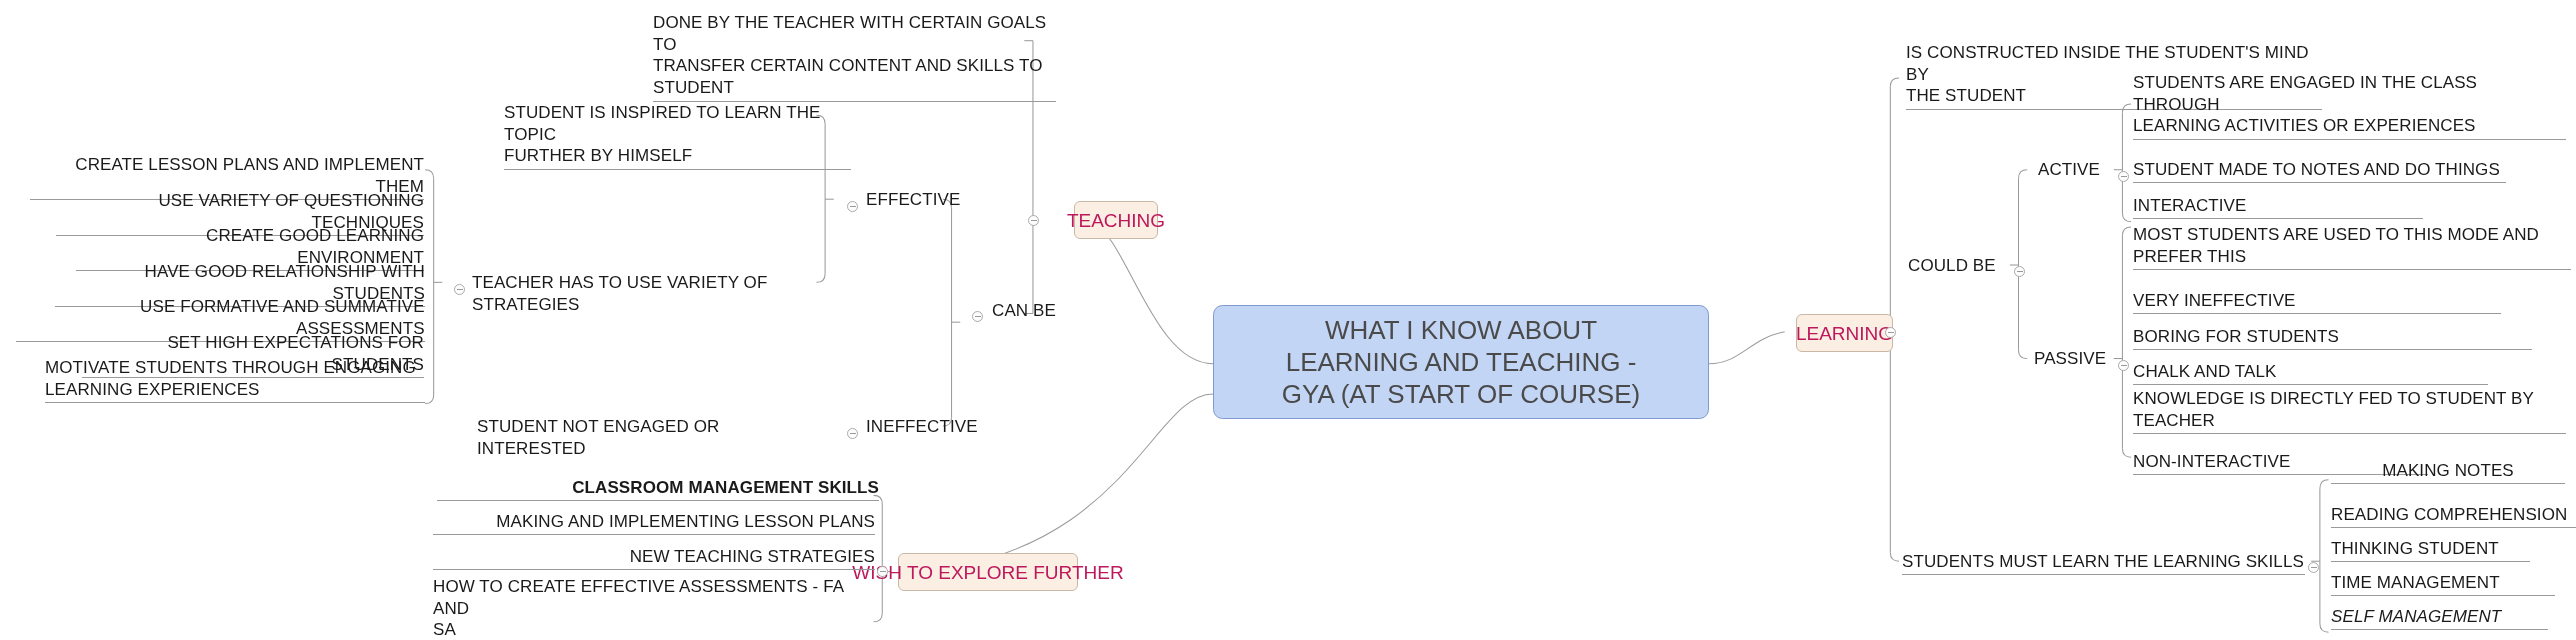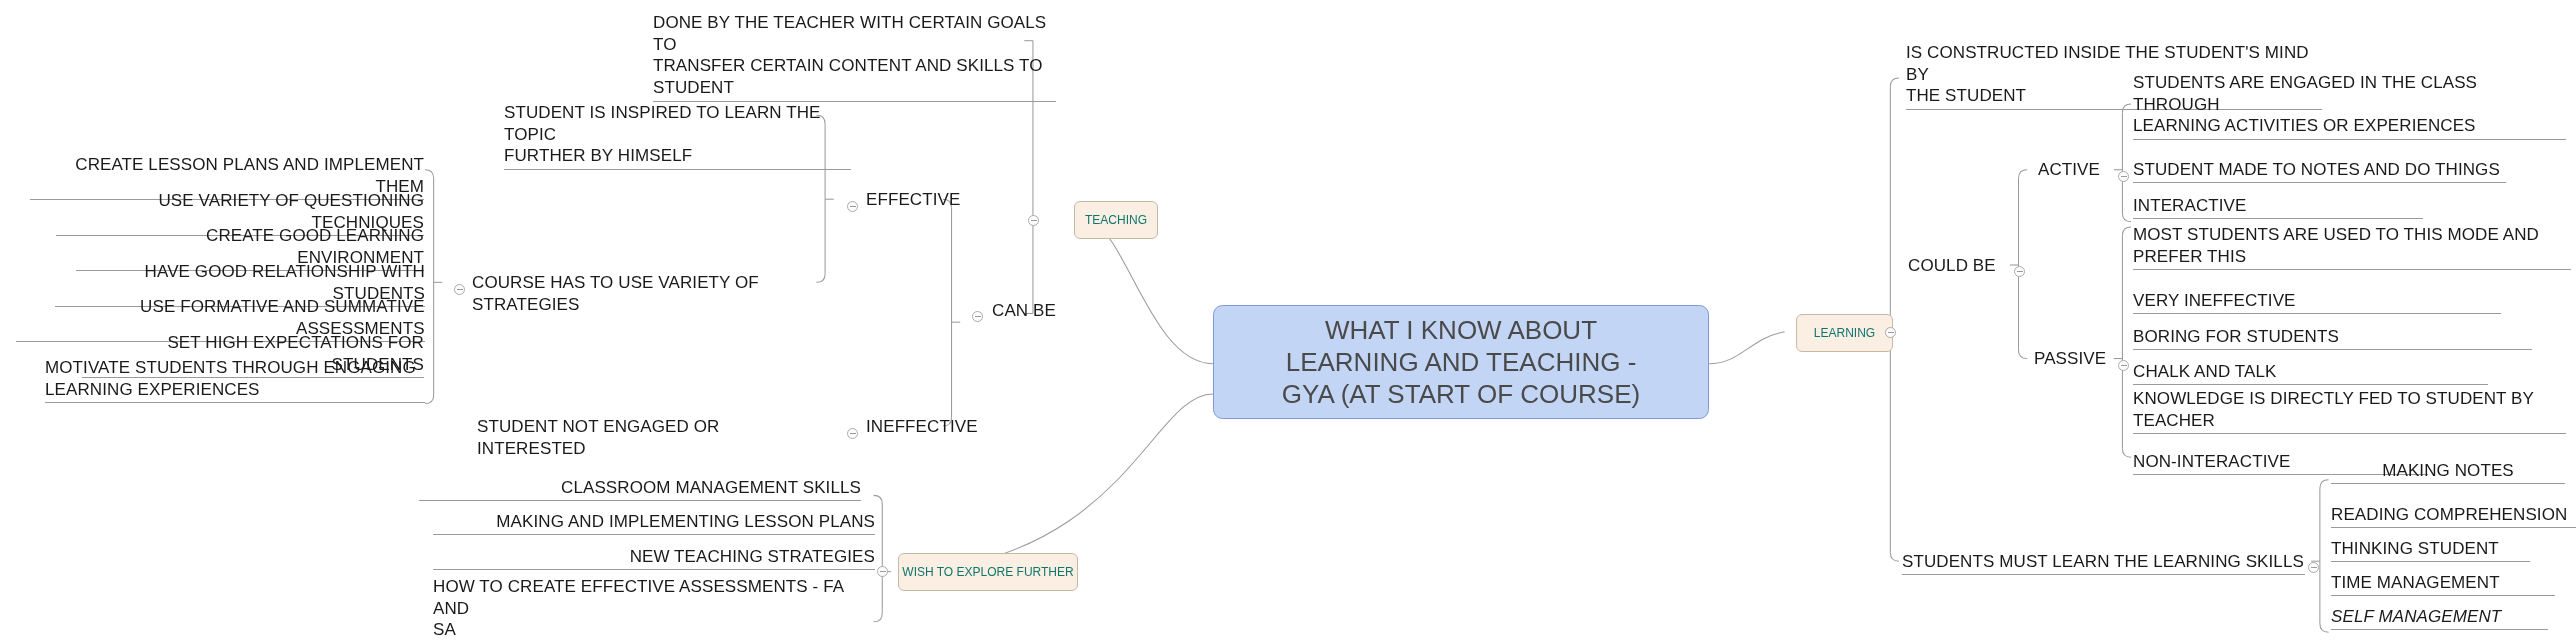--- a/index.html
+++ b/index.html
@@ -44,22 +44,22 @@
   .node.r { text-align: right; }
   .node.l { text-align: left; }
 
   
   .topic {
     position: absolute;
     box-sizing: border-box;
     border-radius: 6px;
     border: 0.9px solid #c9b8a6;
     background: #fbeee2;
-    color: #0f766e;
-    font-size: 12px;
+    color: #be185d;
+    font-size: 19px;
     line-height: 1;
     display: flex;
     align-items: center;
     justify-content: center;
     padding: 0 10.4px;
     white-space: nowrap;
   }
   .root {
     position: absolute;
     box-sizing: border-box;
@@ -187,35 +187,35 @@
   <div class="handle" style="left:972px; top:311px;"></div>
 
   <div class="node l" style="left:866px; top:189px; width:104px;">EFFECTIVE</div>
   <div class="handle" style="left:847px; top:201px;"></div>
 
   <div class="node l" style="left:866px; top:416px; width:121px;">INEFFECTIVE</div>
   <div class="handle" style="left:847px; top:428px;"></div>
 
   <div class="node l ul" style="left:472px; top:102px; width:347px;margin-left:32px;">STUDENT IS INSPIRED TO LEARN THE TOPIC
 FURTHER BY HIMSELF</div>
-  <div class="node l" style="left:472px; top:272px; width:347px;">COURSE HAS TO USE VARIETY OF STRATEGIES</div>
+  <div class="node l" style="left:472px; top:272px; width:347px;">TEACHER HAS TO USE VARIETY OF STRATEGIES</div>
   <div class="handle" style="left:454px; top:284px;"></div>
 
   <div class="node l" style="left:477px; top:416px; width:347px;">STUDENT NOT ENGAGED OR INTERESTED</div>
 
   <div class="node r ul" style="left:30px; top:154px; width:394px;">CREATE LESSON PLANS AND IMPLEMENT THEM</div>
   <div class="node r ul" style="left:56px; top:190px; width:368px;">USE VARIETY OF QUESTIONING TECHNIQUES</div>
   <div class="node r ul" style="left:76px; top:225px; width:348px;">CREATE GOOD LEARNING ENVIRONMENT</div>
   <div class="node r ul" style="left:55px; top:261px; width:370px;">HAVE GOOD RELATIONSHIP WITH STUDENTS</div>
   <div class="node r ul" style="left:15.6px; top:296px; width:409px;">USE FORMATIVE AND SUMMATIVE ASSESSMENTS</div>
   <div class="node r ul" style="left:82px; top:332px; width:342px;">SET HIGH EXPECTATIONS FOR STUDENTS</div>
   <div class="node l ul" style="left:45px; top:357px; width:380px;">MOTIVATE STUDENTS THROUGH ENGAGING
 LEARNING EXPERIENCES</div>
 
-  <div class="node r ul" style="left:419px; top:477px; width:442px;">CLASSROOM MANAGEMENT SKILLS</div>
+  <div class="node r ul" style="left:437px; top:477px; width:442px;font-weight:bold;">CLASSROOM MANAGEMENT SKILLS</div>
   <div class="node r ul" style="left:433px; top:511px; width:442px;text-align:right;">MAKING AND IMPLEMENTING LESSON PLANS</div>
   <div class="node r ul" style="left:433px; top:546px; width:442px;">NEW TEACHING STRATEGIES</div>
   <div class="node l ul" style="left:433px; top:576px; width:442px;">HOW TO CREATE EFFECTIVE ASSESSMENTS - FA AND
 SA</div>
 
   <div class="node l ul" style="left:1906px; top:42px; width:416px;">IS CONSTRUCTED INSIDE THE STUDENT'S MIND BY
 THE STUDENT</div>
 
   <div class="node l" style="left:1908px; top:255px; width:113px;">COULD BE</div>
   <div class="handle" style="left:2014px; top:266px;"></div>

